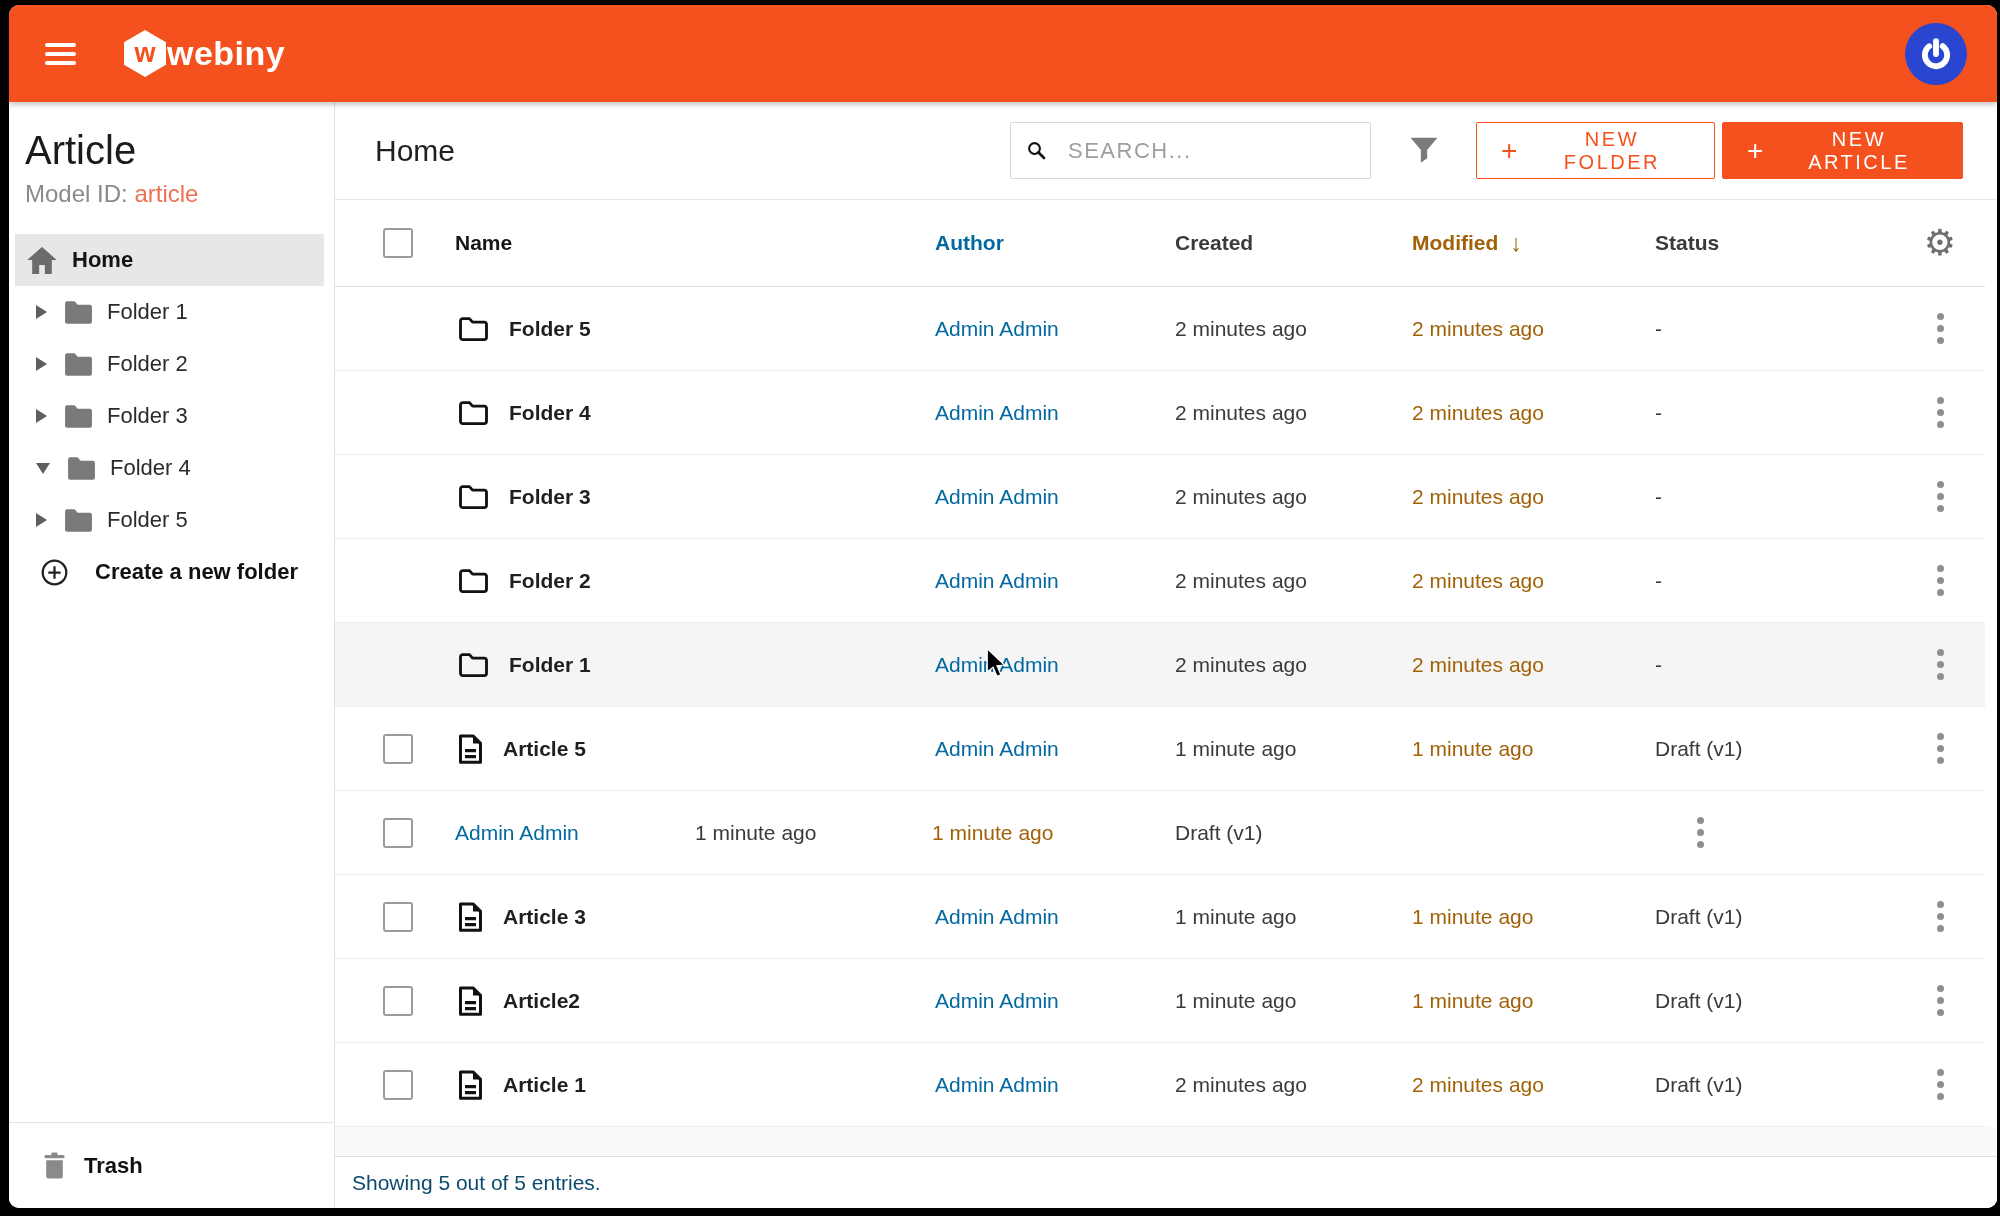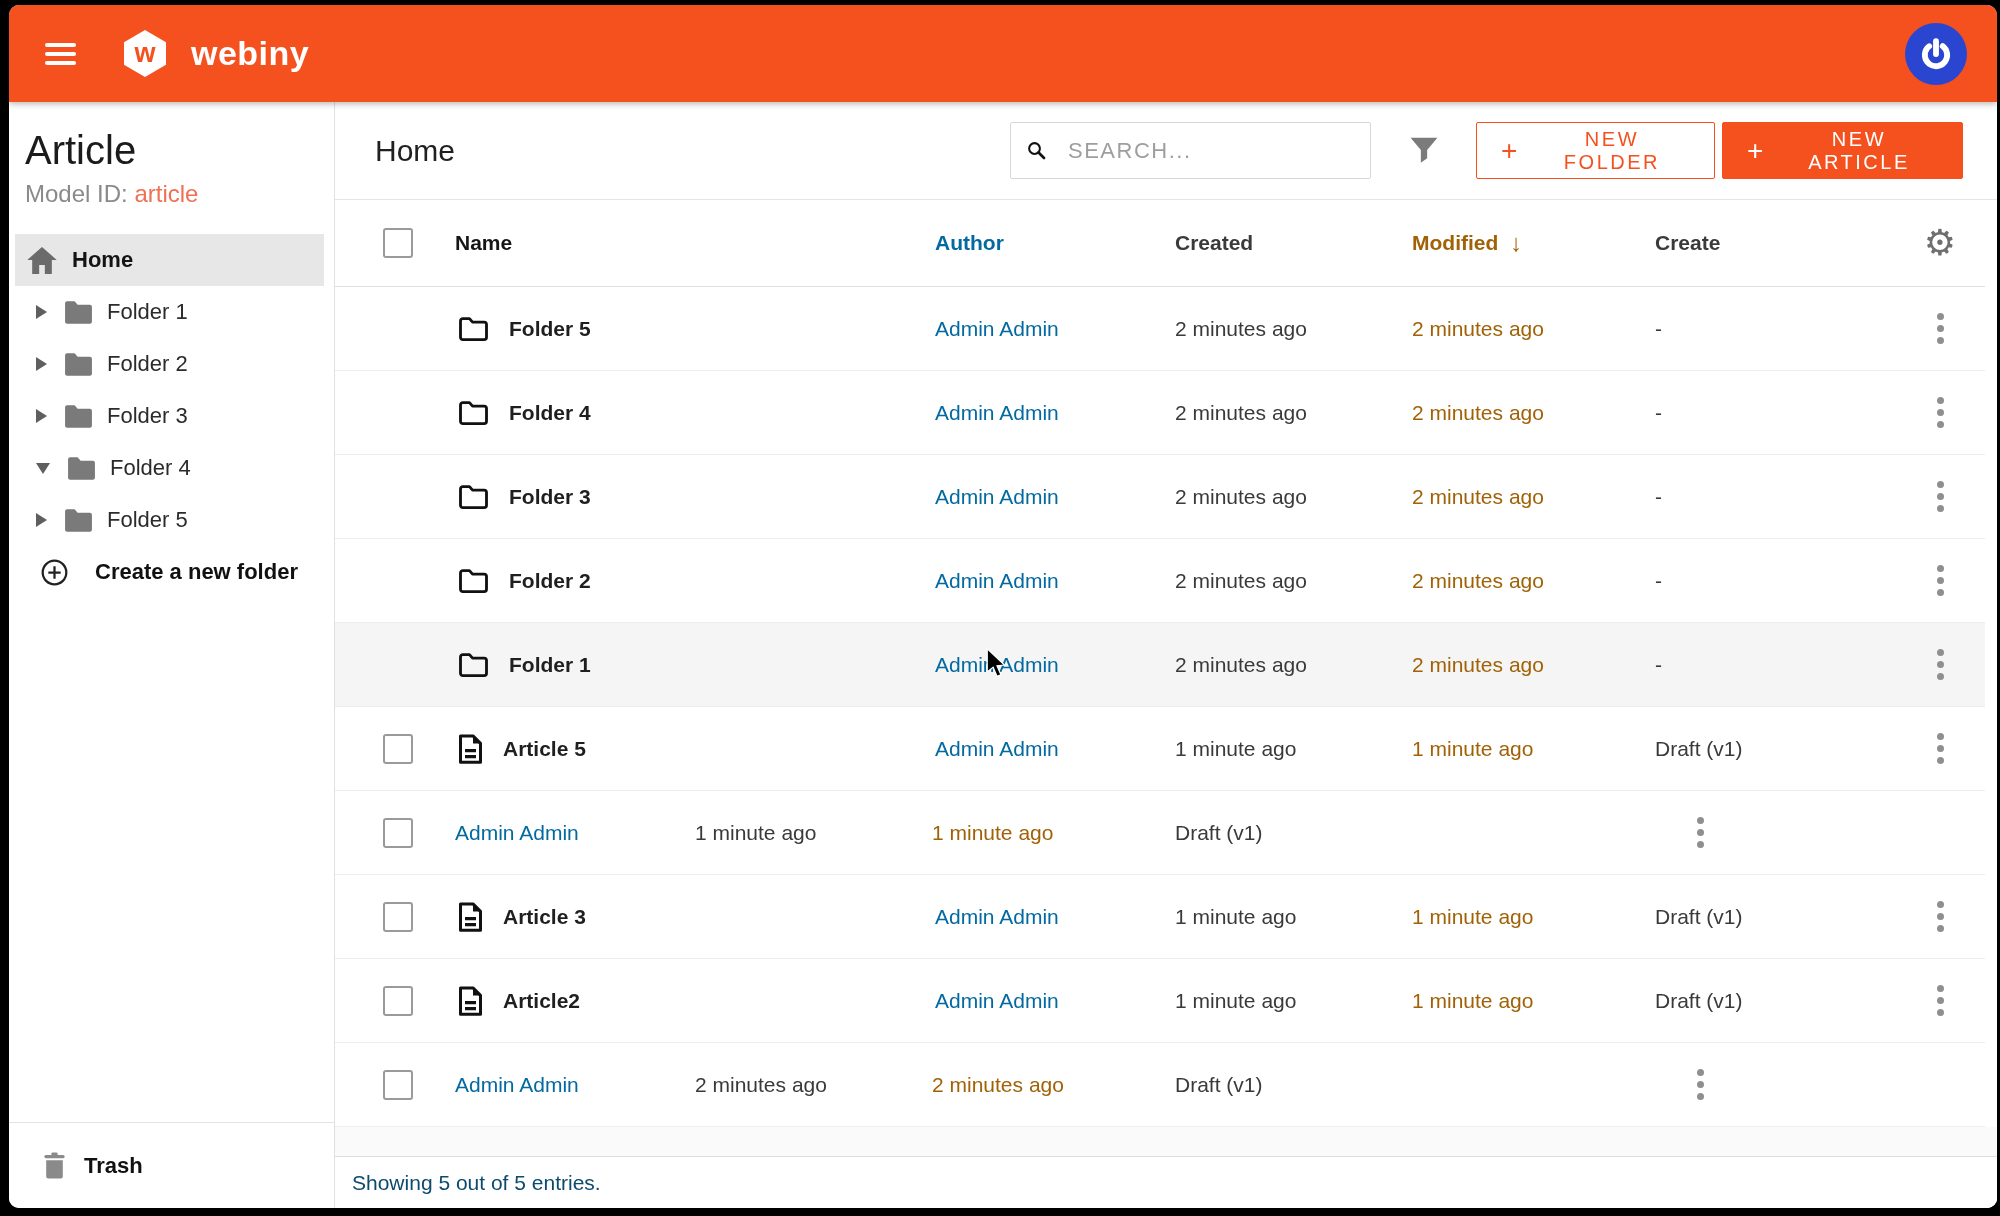--- a/index.html
+++ b/index.html
@@ -9,21 +9,21 @@
             border-radius:10px; overflow:hidden; display:flex; flex-direction:column; }
 
   
   .appbar { height:97px; background:#f4511e; display:flex; align-items:center;
             padding:0 30px 0 24px; box-shadow:0 2px 6px rgba(0,0,0,.28); position:relative; z-index:6; flex:0 0 auto; }
   .burger { margin-left:12px; width:31px; cursor:pointer; }
   .burger i { display:block; height:4px; background:#fff; border-radius:2px; margin:5px 0; }
   .hex { margin-left:48px; width:42px; height:47px; background:#fff; display:flex; align-items:center; justify-content:center;
          clip-path:polygon(50% 0, 100% 26%, 100% 74%, 50% 100%, 0 74%, 0 26%); }
   .hex span { color:#f4511e; font-weight:bold; font-size:27px; line-height:1; }
-  .wordmark { margin-left:25px; color:#fff; font-weight:bold; font-size:34px; letter-spacing:.5px; }
+  .wordmark { margin-left:1px; color:#fff; font-weight:bold; font-size:34px; letter-spacing:.5px; }
   .avatar { margin-left:auto; width:62px; height:62px; border-radius:50%; background:#2a46d0;
             display:flex; align-items:center; justify-content:center; cursor:pointer; }
 
   
   .content-row { flex:1; display:flex; min-height:0; background:#fff; }
   .side { width:326px; flex:0 0 326px; border-right:1px solid #e0e0e0; display:flex; flex-direction:column;justify-content:space-between; }
   .main { flex:1; display:flex; flex-direction:column; min-width:0; }
 
   
   .side-top { padding:24px 14px 0 16px; }
@@ -230,21 +230,21 @@
             </div>
           <div class="c-name">
               <span>Name</span>
             </div>
           <div class="c-author"><span>Author</span></div>
           <div class="c-created"><span>Created</span></div>
           <div class="c-modified">
             <span>Modified</span>
             <span class="arrow">↓</span>
           </div>
-          <div class="c-status"><span>Create</span></div>
+          <div class="c-status"><span>Status</span></div>
           <div class="c-actions">
               <span class="gear">⚙</span>
             </div>
         </div>
 
         <div class="trow">
           <div class="c-check"></div>
           <div class="c-name">
             <span class="ric">
               <svg width="31" height="26" viewBox="0 0 26 22">
@@ -456,20 +456,31 @@
                 <i></i>
                 <i></i>
               </div>
             </div>
         </div>
 
         <div class="trow">
           <div class="c-check">
               <div class="checkbox"></div>
             </div>
+          <div class="c-name">
+            <span class="ric">
+              <svg width="25" height="30" viewBox="0 0 20 24">
+                  <path d="M2 1.5 H12 L18 7.5 V22.5 H2 Z" fill="#fff" stroke="#111" stroke-width="2.4" stroke-linejoin="round"></path>
+                  <path d="M12 1.5 L18 7.5 H12 Z" fill="#111"></path>
+                  <rect x="5.6" y="12" width="8.8" height="2.6" fill="#111"></rect>
+                  <rect x="5.6" y="16.8" width="8.8" height="2.6" fill="#111"></rect>
+                </svg>
+            </span>
+            <span class="nm">Article 1</span>
+          </div>
           <div class="c-author">Admin Admin</div>
           <div class="c-created">2 minutes ago</div>
           <div class="c-modified">2 minutes ago</div>
           <div class="c-status">Draft (v1)</div>
           <div class="c-actions">
               <div class="kebab">
                 <i></i>
                 <i></i>
                 <i></i>
               </div>

